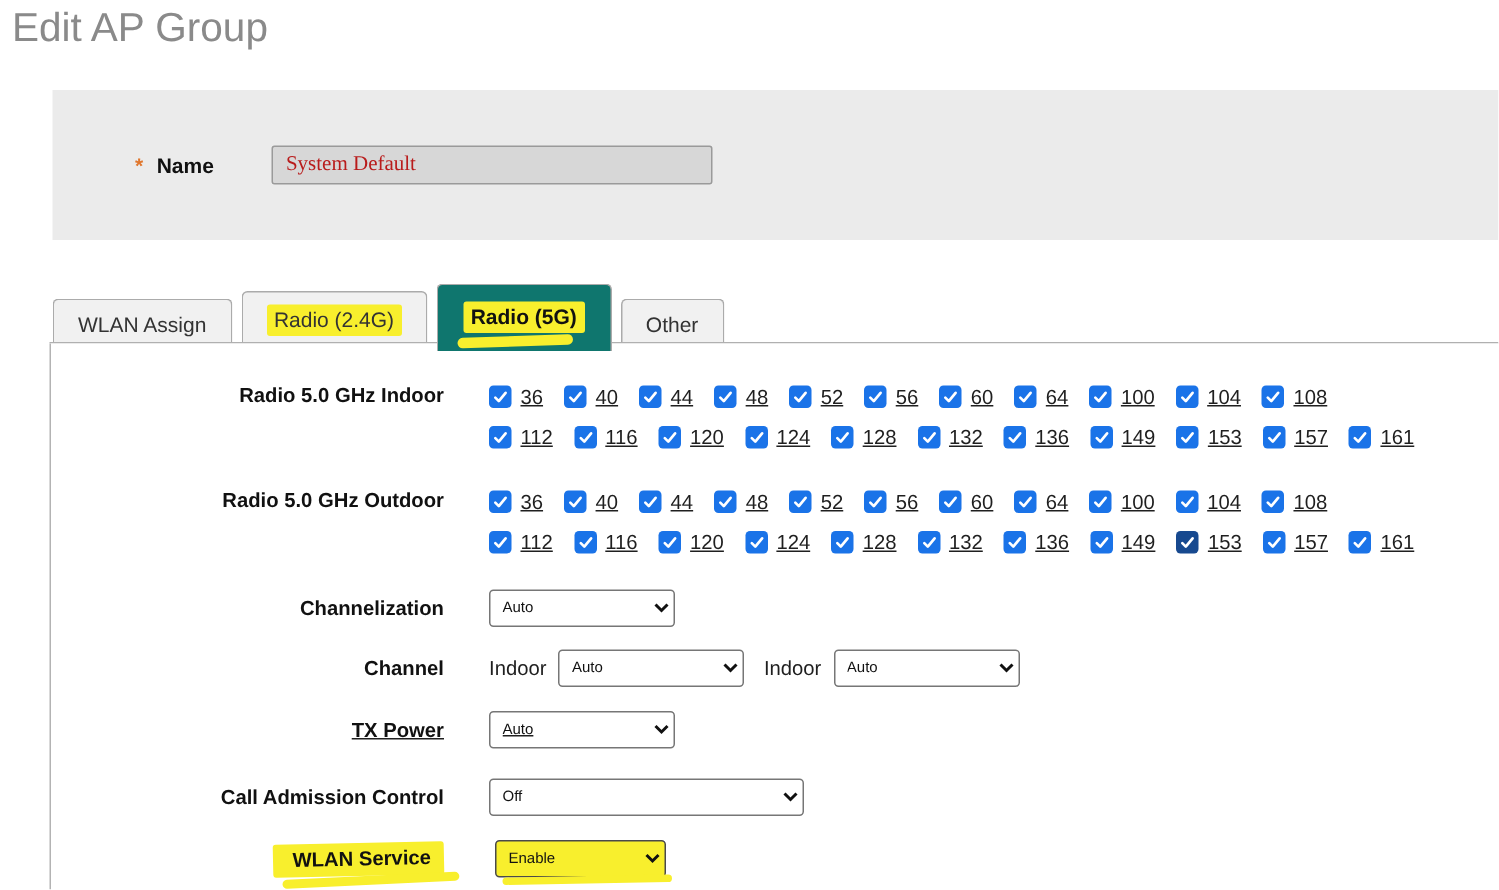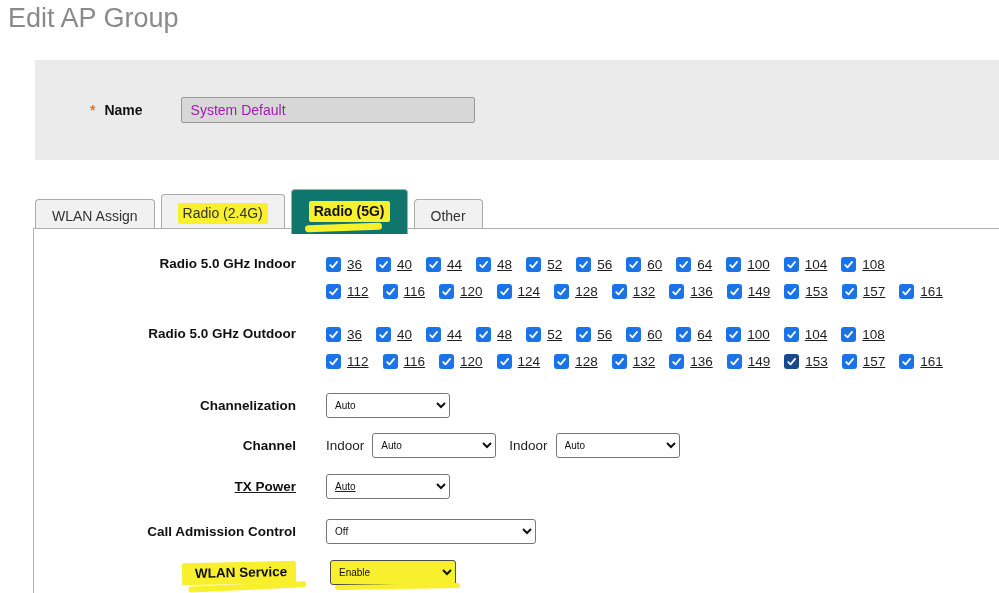--- a/index.html
+++ b/index.html
@@ -17,21 +17,21 @@
   
   .name-panel {
     margin:26px 0 0 35px; height:100px; background:#ebebeb;
     display:flex; align-items:center; padding-left:55px;
   }
   .required-marker { color:#e0762c; font-weight:700; font-size:14px; margin-right:9px; }
   .name-label { font-weight:700; font-size:14px; color:#111; }
   .name-input {
     margin-left:38px; width:294px; height:26px;
     background:#d7d7d7; border:1px solid #9a9a9a; border-radius:2px;
-    font-family:Liberation Sans, sans-serif; font-size:14px; color:#a21caf;
+    font-family:Liberation Serif, serif; font-size:14px; color:#b91c1c;
     padding:2px 9px;
   }
   
   .tab-strip {
     margin-left:33px; margin-top:29px;
     display:flex; align-items:flex-end;
     border-bottom:1px solid #b0b0b0;
   }
   .tab {
     background:#f1f1f1; border:1px solid #ababab; border-bottom:none;
@@ -99,21 +99,21 @@
   }
   .hl-label::after {
     content:""; position:absolute; left:6px; right:-10px; bottom:-6px; height:6px;
     background:#f8ef2d; border-radius:3px; transform:rotate(-1.5deg);
   }
   .wlan-select-wrap { position:relative; display:inline-block; margin-left:4px; }
   .wlan-select-wrap::after {
     content:""; position:absolute; left:5px; right:-4px; bottom:-4px; height:5px;
     background:#f8ef2d; border-radius:3px; transform:rotate(-1deg); pointer-events:none;
   }
-  select.hl-select { background:#f8ef2d; border-color:#4a4a4a; width:126px; }
+  select.hl-select { background:#f8ef2d; border-color:#4a4a4a; width:114px; }
 </style>
 </head>
 <body>
 
 <h1 class="page-title">Edit AP Group</h1>
 
 <div class="name-panel">
   <span class="required-marker">*</span>
   <span class="name-label">Name</span>
   <input class="name-input" type="text" readonly="" value="System Default" style="">

